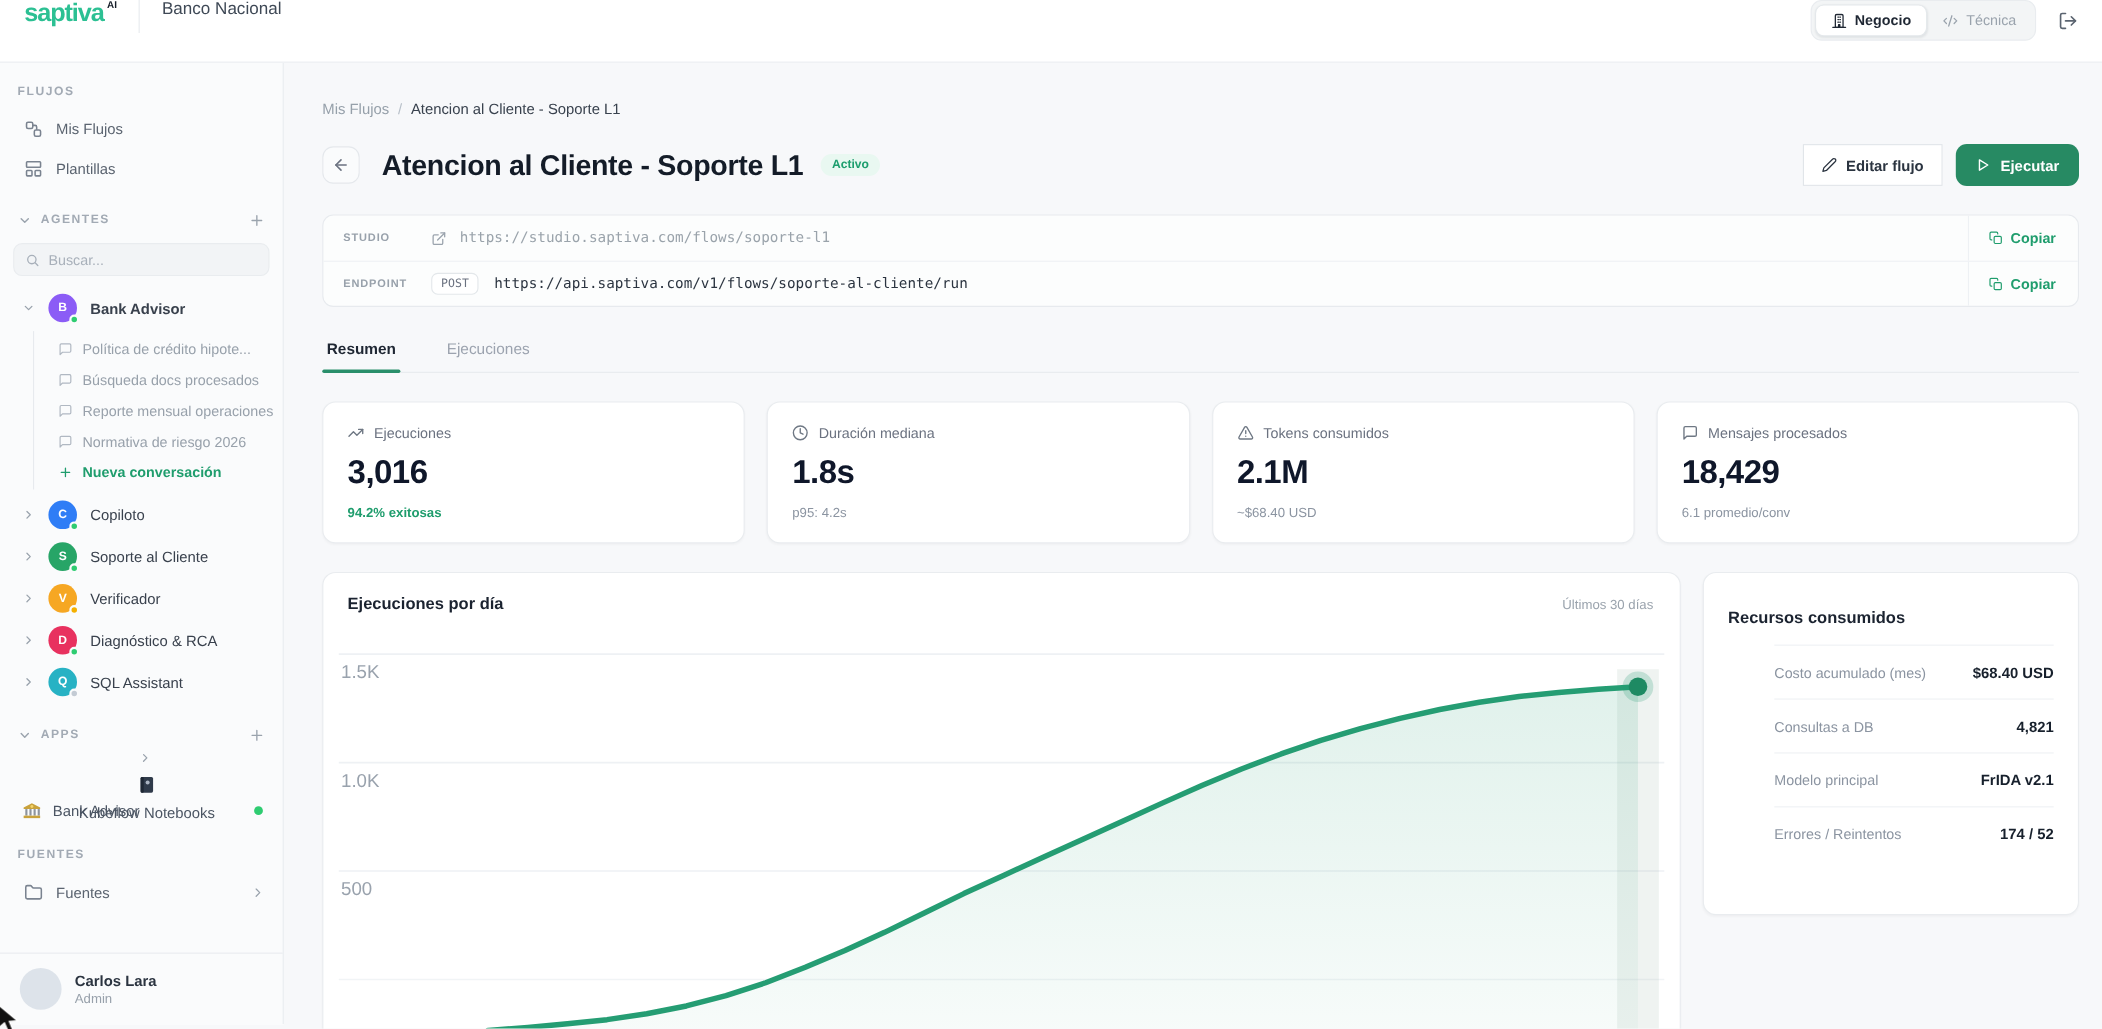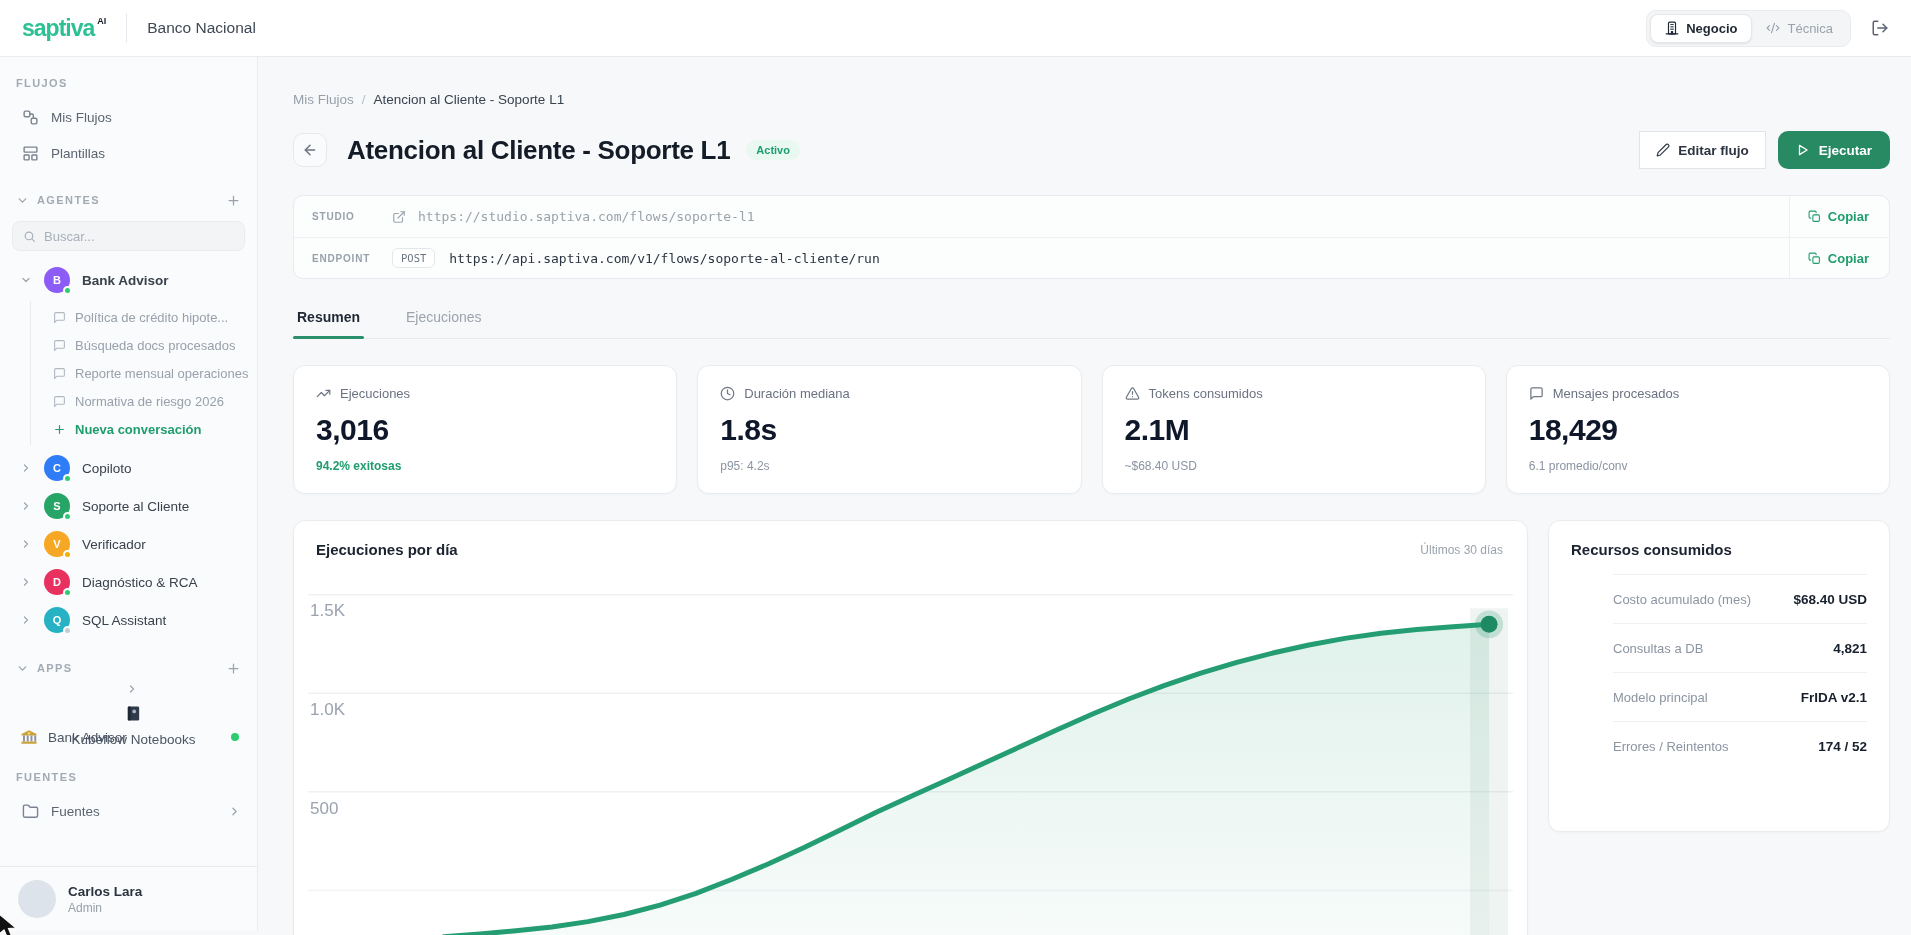--- a/index.html
+++ b/index.html
@@ -2,21 +2,21 @@
 <html><head>
 <meta charset="utf-8">
 <style>
   * { margin:0; padding:0; box-sizing:border-box; }
   html,body { width:1911px; height:935px; overflow:hidden;
     font-family:"Liberation Sans","DejaVu Sans",sans-serif; background:#f7f8fa; color:#1f2733; }
   svg { display:block; }
 
   
   .header { position:fixed; top:0; left:0; width:1911px; height:57px; background:#fff;
-    border-bottom:1px solid #e9ecef; display:flex; align-items:center; padding:0 22px; z-index:30; }
+    border-bottom:1px solid #e9ecef; display:flex; align-items:flex-start; padding:0 22px; z-index:30; }
   .logo-wrap { display:flex; align-items:flex-start; cursor:pointer; }
   .logo-text { font-size:23px; font-weight:800; color:#2cc093; letter-spacing:-1px; line-height:1; }
   .logo-badge { font-size:9px; font-weight:800; color:#161e29; margin-left:3px; margin-top:-1px; }
   .header-divider { width:1px; height:30px; background:#e7eaee; margin:0 20px; }
   .org-name { font-size:15.5px; color:#3f4956; }
   .header-right { margin-left:auto; display:flex; align-items:center; }
   .mode-toggle { display:flex; align-items:center; background:#f3f5f6; border:1px solid #e9ecef;
     border-radius:10px; padding:3px; }
   .mode-seg { display:flex; align-items:center; gap:7px; padding:6px 14px; border-radius:8px;
     font-size:13px; cursor:pointer; }
@@ -125,21 +125,21 @@
   .chart-card { flex:1; background:#fff; border:1px solid #e9ecef; border-radius:12px; height:470px;
     position:relative; overflow:hidden; box-shadow:0 1px 2px rgba(16,24,40,.03); }
   .chart-header { position:relative; z-index:2; display:flex; align-items:center;
     justify-content:space-between; padding:20px 24px 0 22px; }
   .chart-title { font-size:15px; font-weight:700; color:#1b2330; }
   .chart-range { font-size:12px; color:#9aa3ad; }
   .chart-plot { position:absolute; inset:0; width:100%; height:100%; }
   .ytick { position:absolute; left:16px; font-size:17px; color:#99a2ad; z-index:2; }
 
   .res-card { width:342px; flex:none; background:#fff; border:1px solid #e9ecef; border-radius:12px;
-    height:312px; padding:0 22px; box-shadow:0 1px 2px rgba(16,24,40,.03); }
+    height:312px; padding:12px 22px; box-shadow:0 1px 2px rgba(16,24,40,.03); }
   .res-title { font-size:15px; font-weight:700; color:#1b2330; padding:20px 0 16px 0; }
   .res-row { height:49px; display:flex; align-items:center; justify-content:space-between;
     border-top:1px solid #eef1f4;margin-left:42px; }
   .res-label { font-size:13px; color:#8b94a1; }
   .res-value { font-size:13.5px; font-weight:700; color:#17202c; }
 
   .cursor { position:fixed; left:-4px; bottom:-6px; z-index:50; pointer-events:none; }
 </style>
 </head>
 <body>

